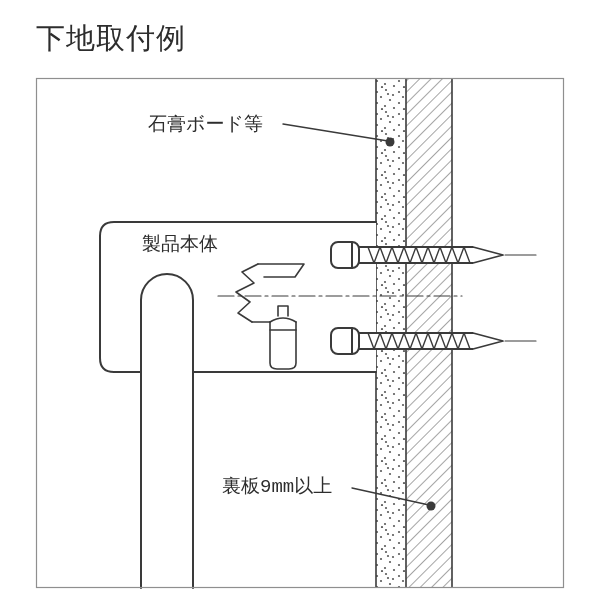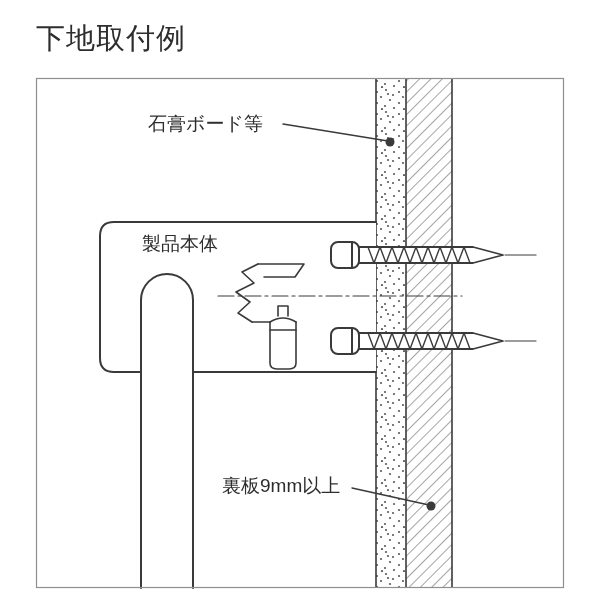--- a/index.html
+++ b/index.html
@@ -5,21 +5,21 @@
   html, body {
     margin: 0;
     padding: 0;
     background: #ffffff;
   }
   .page {
     width: 600px;
     height: 599px;
     position: relative;
     background: #737373;
-    font-family: Liberation Sans, sans-serif;
+    font-family: Liberation Mono, monospace;
     overflow: hidden;
   }
   svg {
     display: block;
   }
   .title-text {
     font-size: 29px;
     font-weight: 500;
     letter-spacing: 1px;
   }

